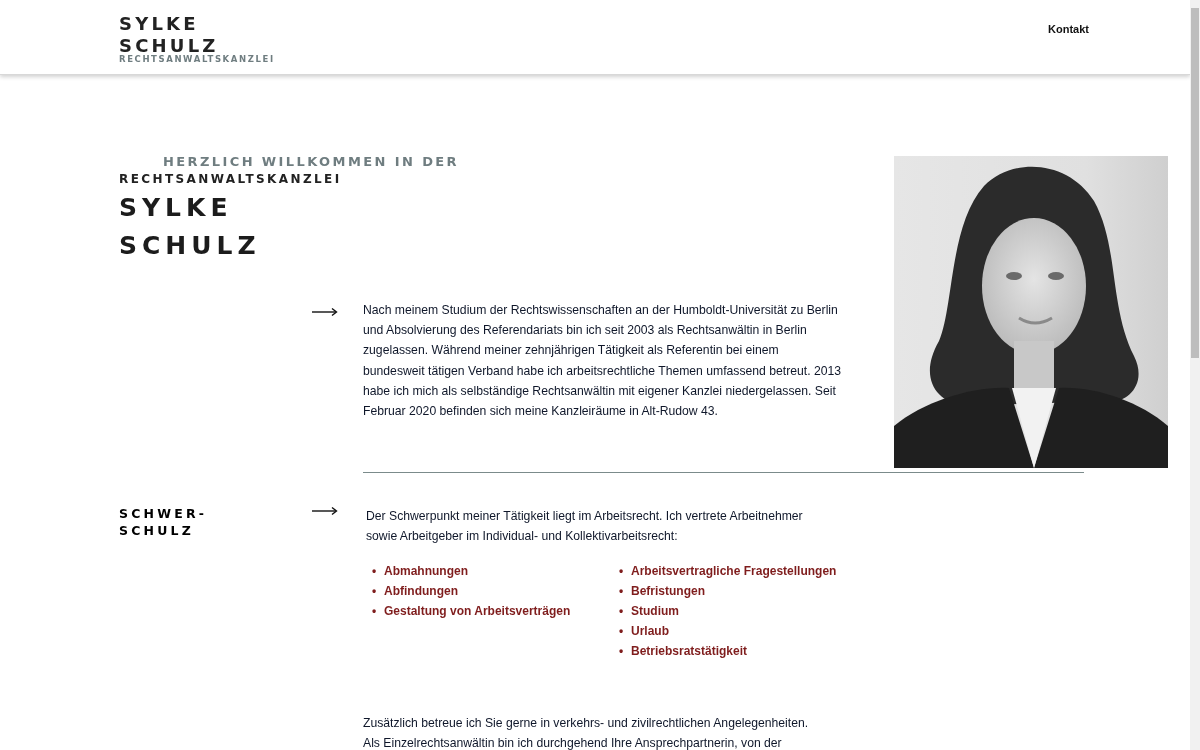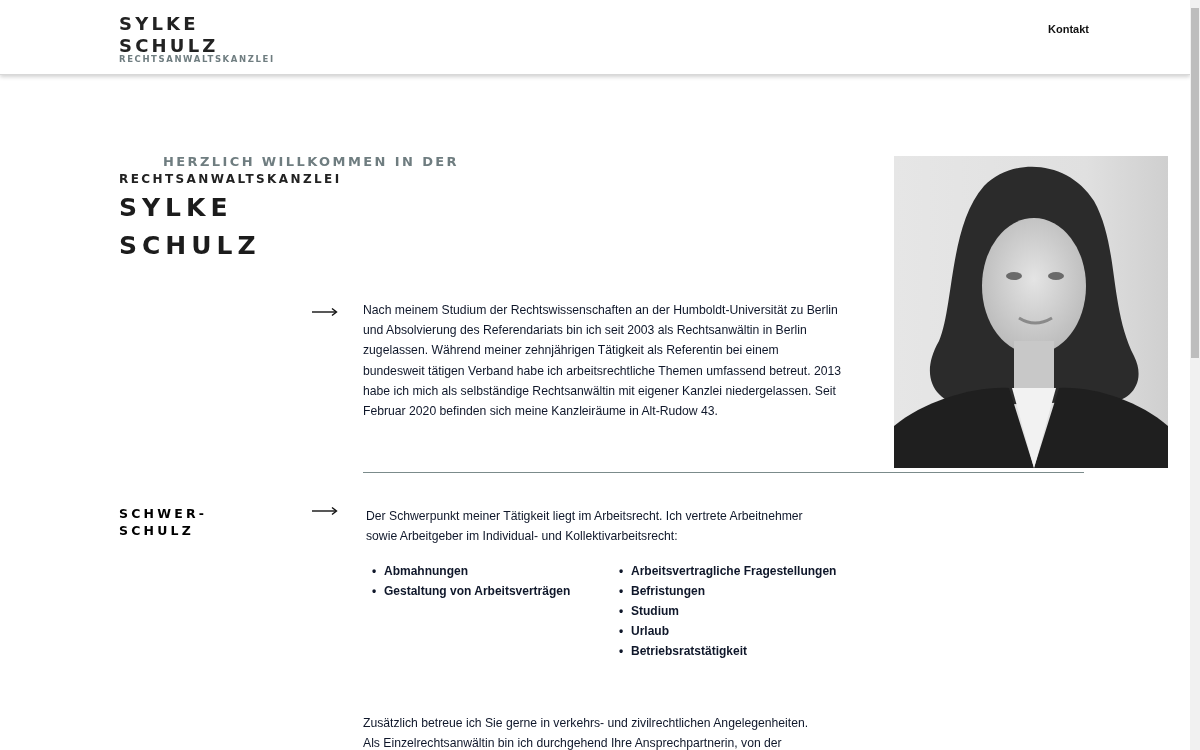--- a/index.html
+++ b/index.html
@@ -21,21 +21,21 @@
   .arrow svg { display: block; }
 
   .body-text { font-family: "Liberation Sans", sans-serif; font-size: 12.2px; line-height: 20.2px; color: #0f172a; }
   .intro { position: absolute; left: 363px; top: 300px; width: 480px; }
 
   .divider { position: absolute; left: 363px; top: 472px; width: 721px; height: 1px; background: #7b8b8b; }
 
   .section-label { position: absolute; left: 119px; top: 505px; font-family: "DejaVu Sans", sans-serif; font-weight: bold; font-size: 12.5px; letter-spacing: 3.2px; color: #000000; line-height: 17px; }
   .focus-intro { position: absolute; left: 363px; top: 503px; width: 470px; }
 
-  .list { position: absolute; top: 561px; margin: 0; padding: 0; list-style: none; font-family: "Liberation Sans", sans-serif; font-weight: bold; font-size: 12px; line-height: 20px; color: #0f172a; }
+  .list { position: absolute; top: 561px; margin: 0; padding: 0; list-style: none; font-family: "Liberation Sans", sans-serif; font-weight: bold; font-size: 12px; line-height: 20px; color: #7f1d1d; }
   .list li { position: relative; padding-left: 20px; }
   .list li::before { content: "•"; position: absolute; left: 8px; top: 0; }
   .list-left { left: 364px; width: 250px; }
   .list-right { left: 611px; width: 240px; }
 
   .extra { position: absolute; left: 363px; top: 713px; width: 480px; }
 
   .scrollbar { position: absolute; left: 1190px; top: 0; width: 10px; height: 750px; background: #f1f1f1; z-index: 3; }
   .scroll-up { position: absolute; left: 0; top: 0; width: 10px; height: 8px; }
   .scroll-down { position: absolute; left: 0; bottom: 0; width: 10px; height: 8px; }
@@ -107,20 +107,21 @@
   <div class="arrow" style="left:312px; top:506px;">
     <svg width="26" height="10" viewBox="0 0 26 10">
         <line x1="0" y1="5" x2="24" y2="5" stroke="#111" stroke-width="1.4"></line>
         <path d="M20 1.5 L24.5 5 L20 8.5" stroke="#111" stroke-width="1.4" fill="none"></path>
       </svg>
   </div>
   <p class="body-text focus-intro" style="margin:3px;">Der Schwerpunkt meiner Tätigkeit liegt im Arbeitsrecht. Ich vertrete Arbeitnehmer sowie Arbeitgeber im Individual- und Kollektivarbeitsrecht:</p>
 
   <ul class="list list-left">
     <li>Abmahnungen</li>
+    <li>Abfindungen</li>
     <li>Gestaltung von Arbeitsverträgen</li>
   </ul>
   <ul class="list list-right">
     <li>Arbeitsvertragliche Fragestellungen</li>
     <li>Befristungen</li>
     <li>Studium</li>
     <li>Urlaub</li>
     <li>Betriebsratstätigkeit</li>
   </ul>
 

